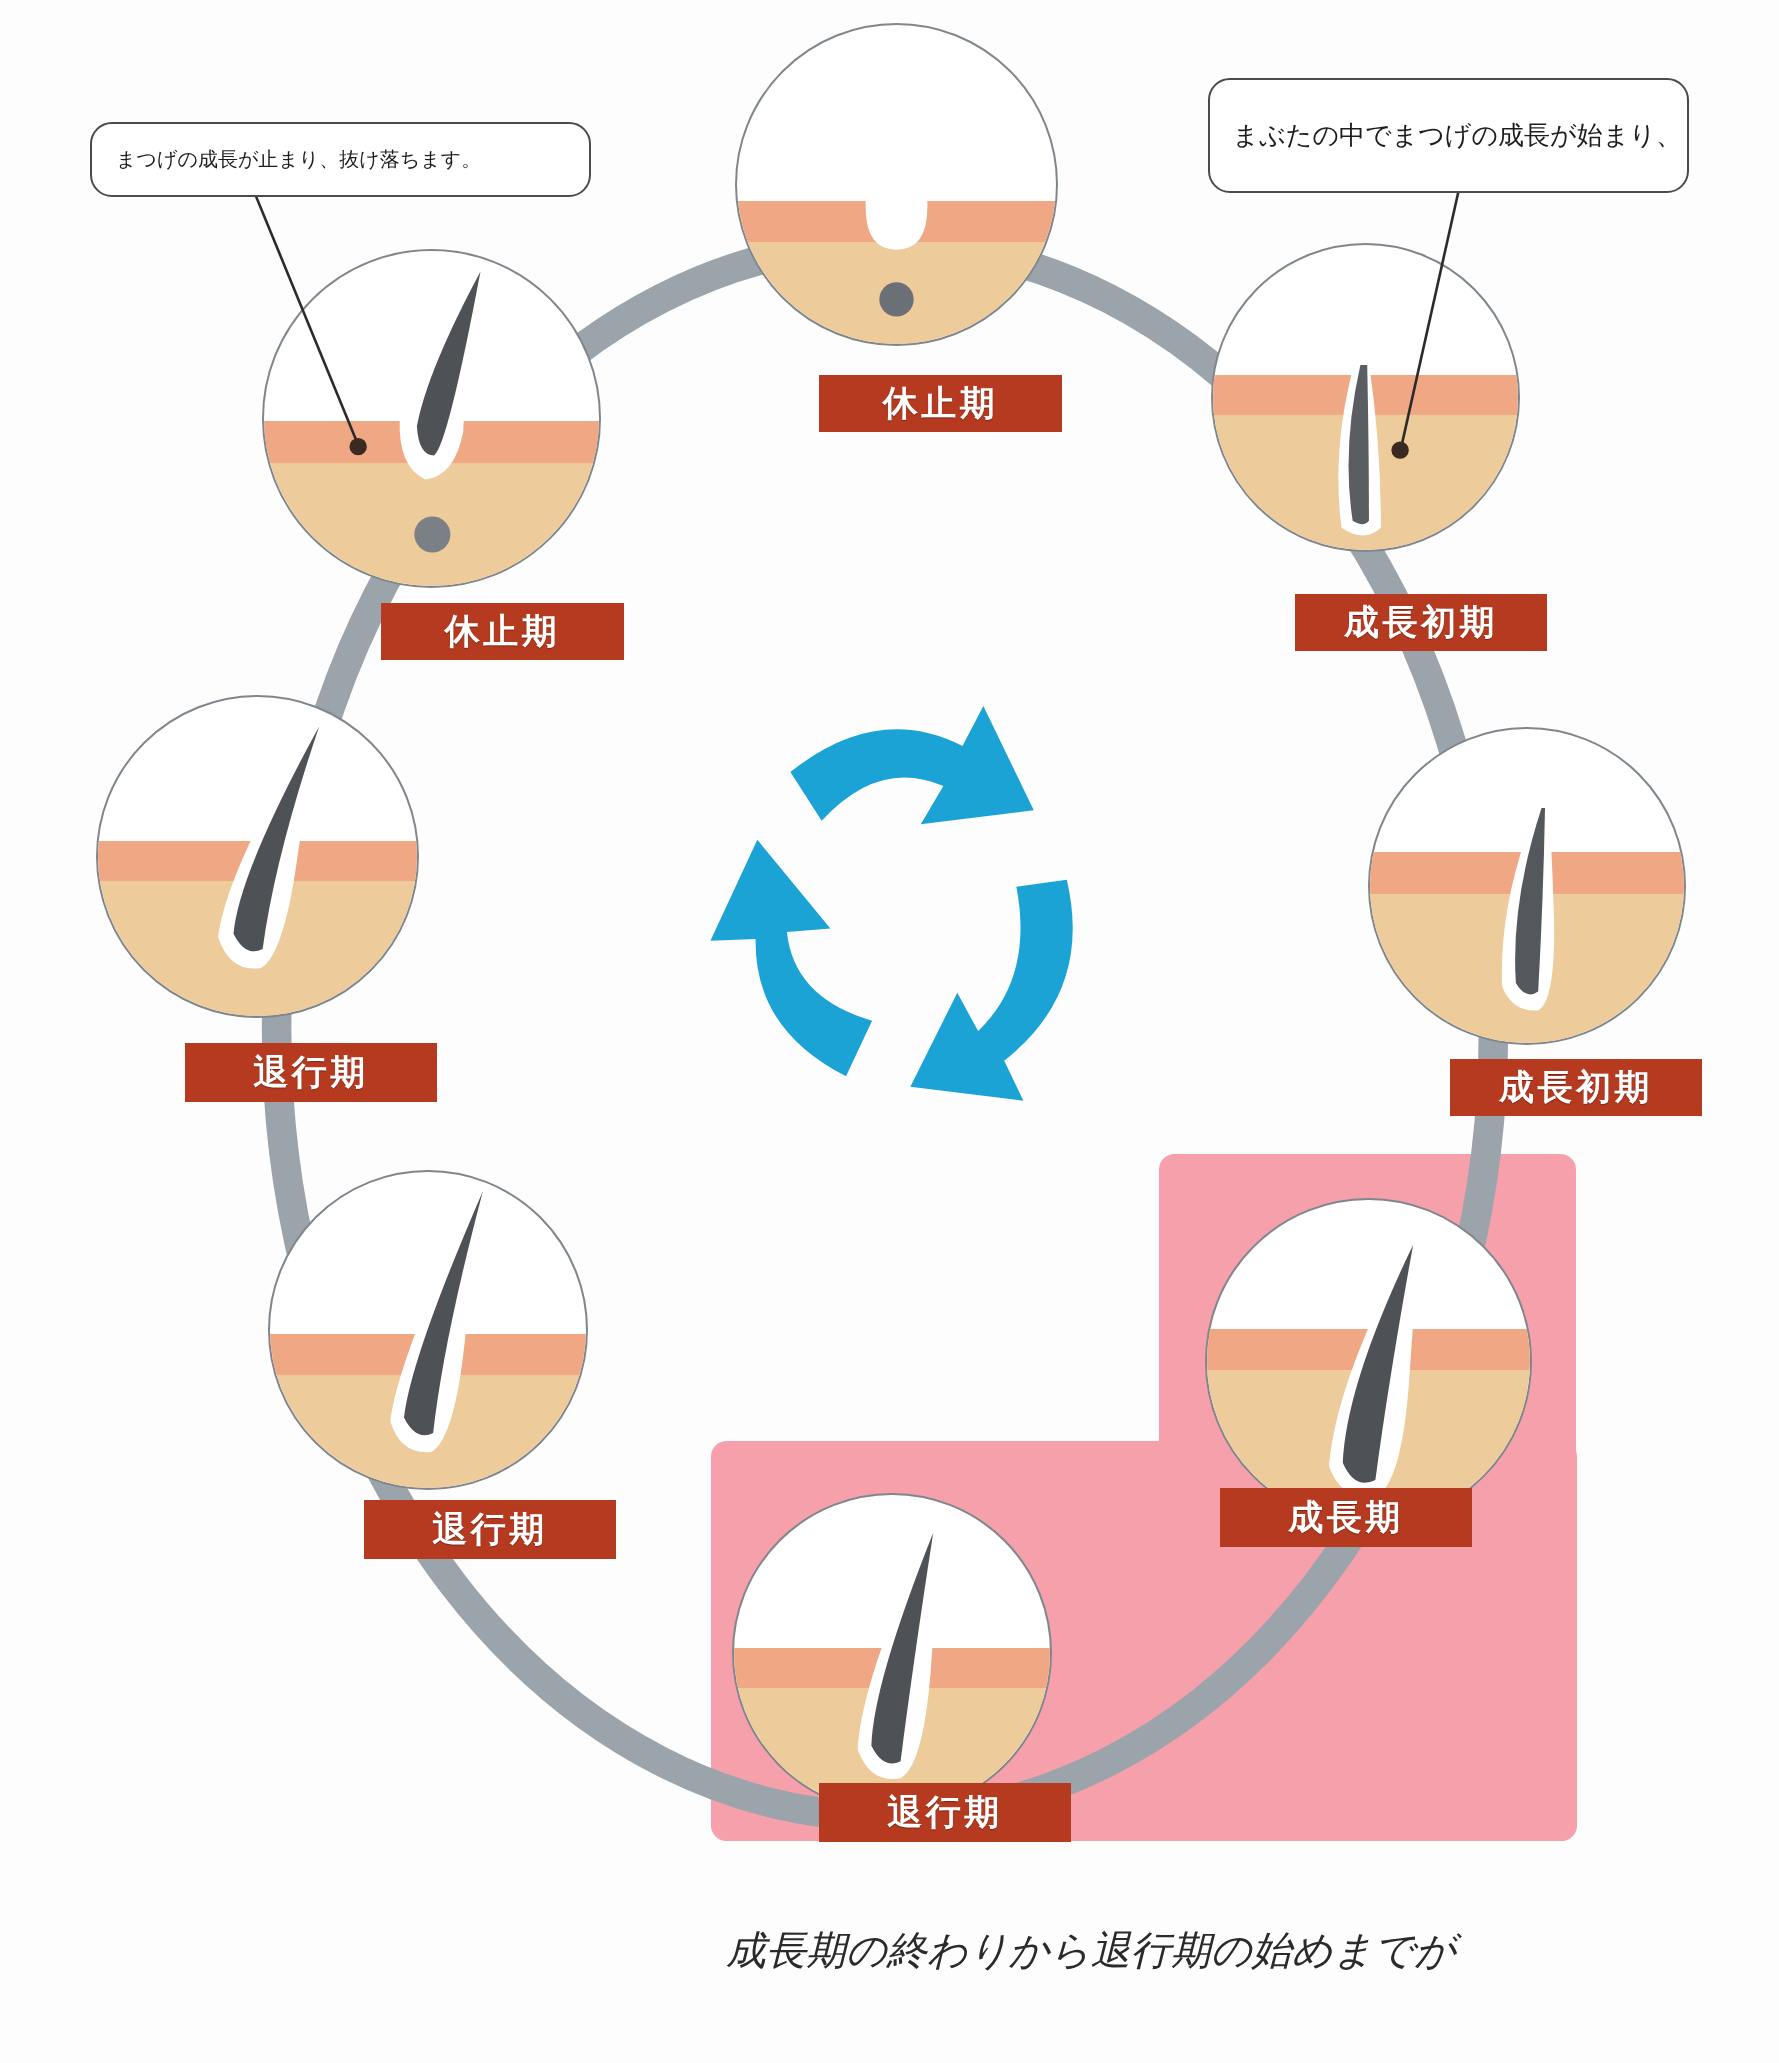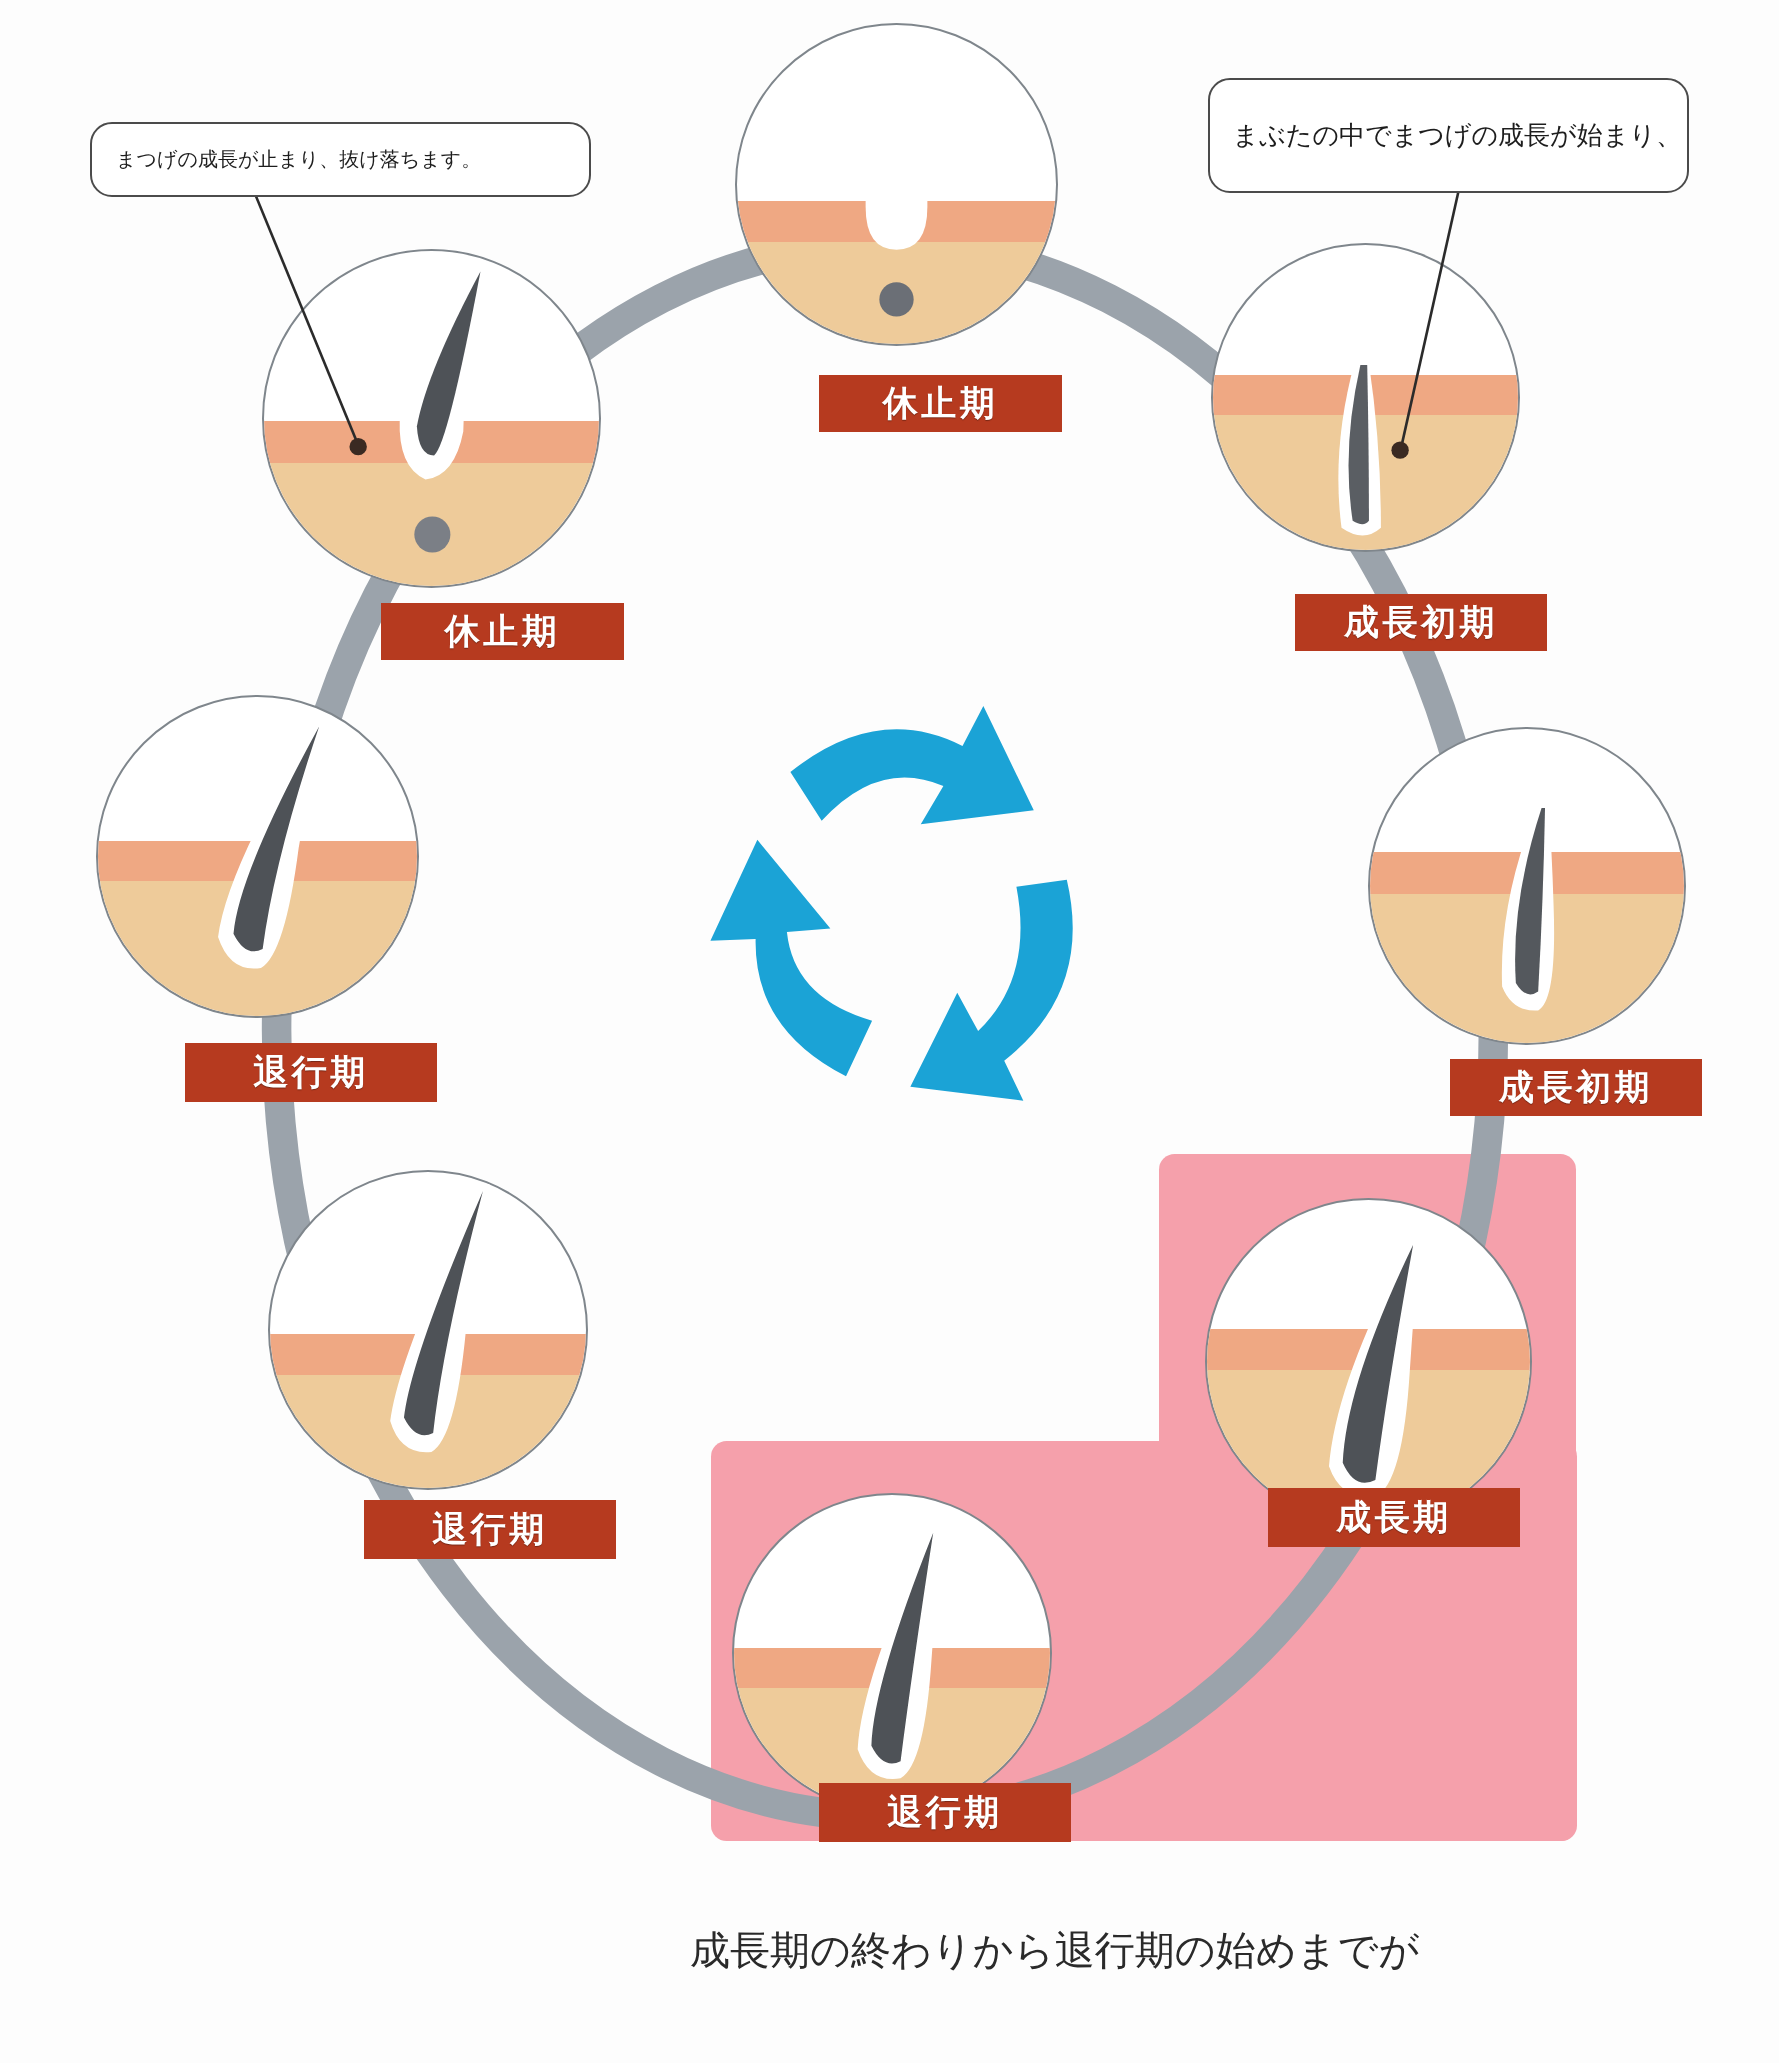--- a/index.html
+++ b/index.html
@@ -89,21 +89,21 @@
   <div class="phase-label" style="left:1406px;top:1059px;width:252px;height:57px;font-size:35px;">成長初期</div>
 
   <div class="node" style="left:1205px;top:1198px;width:327px;height:327px;">
     <div class="skin-top" style="top:129px;height:42px;"></div>
     <div class="skin-bot" style="top:170px;"></div>
     <svg viewBox="0 0 376 376">
       <path d="M238 46 Q150 210 142 310 Q156 350 196 346 Q228 330 236 200 Q242 110 248 46 Z" fill="#ffffff"></path>
       <path d="M240 52 Q162 214 158 306 Q172 338 196 326 Q212 206 240 52 Z" fill="#4e5257"></path>
     </svg>
   </div>
-  <div class="phase-label" style="left:1224px;top:1488px;width:252px;height:59px;font-size:35px;">成長期</div>
+  <div class="phase-label" style="left:1176px;top:1488px;width:252px;height:59px;font-size:35px;">成長期</div>
 
   <div class="node" style="left:732px;top:1493px;width:320px;height:320px;">
     <div class="skin-top" style="top:153px;height:40px;"></div>
     <div class="skin-bot" style="top:193px;"></div>
     <svg viewBox="0 0 368 368">
       <path d="M230 36 Q148 216 144 296 Q158 336 194 330 Q222 314 230 192 Q236 108 242 36 Z" fill="#ffffff"></path>
       <path d="M232 44 Q162 220 160 292 Q174 320 194 310 Q208 200 232 44 Z" fill="#4e5257"></path>
     </svg>
   </div>
   <div class="phase-label" style="left:775px;top:1783px;width:252px;height:59px;font-size:35px;">退行期</div>
@@ -167,18 +167,18 @@
                L418 486 L288 470 L342 362 L366 406
                Q430 344 410 240 Z"></path>
 
       <path d="M214 458
                Q108 404 110 300
                L58 302 L112 186 L196 288 L146 292
                Q154 368 244 394 Z"></path>
     </g>
   </svg>
 
-  <div class="caption" style="left:690px;top:1919px;font-size:40px;">
+  <div class="caption" style="left:726px;top:1919px;font-size:40px;font-style:italic;">
     <div>成長期の終わりから退行期の始めまでが</div>
   </div>
 
 </div>
 
 
 </body></html>

